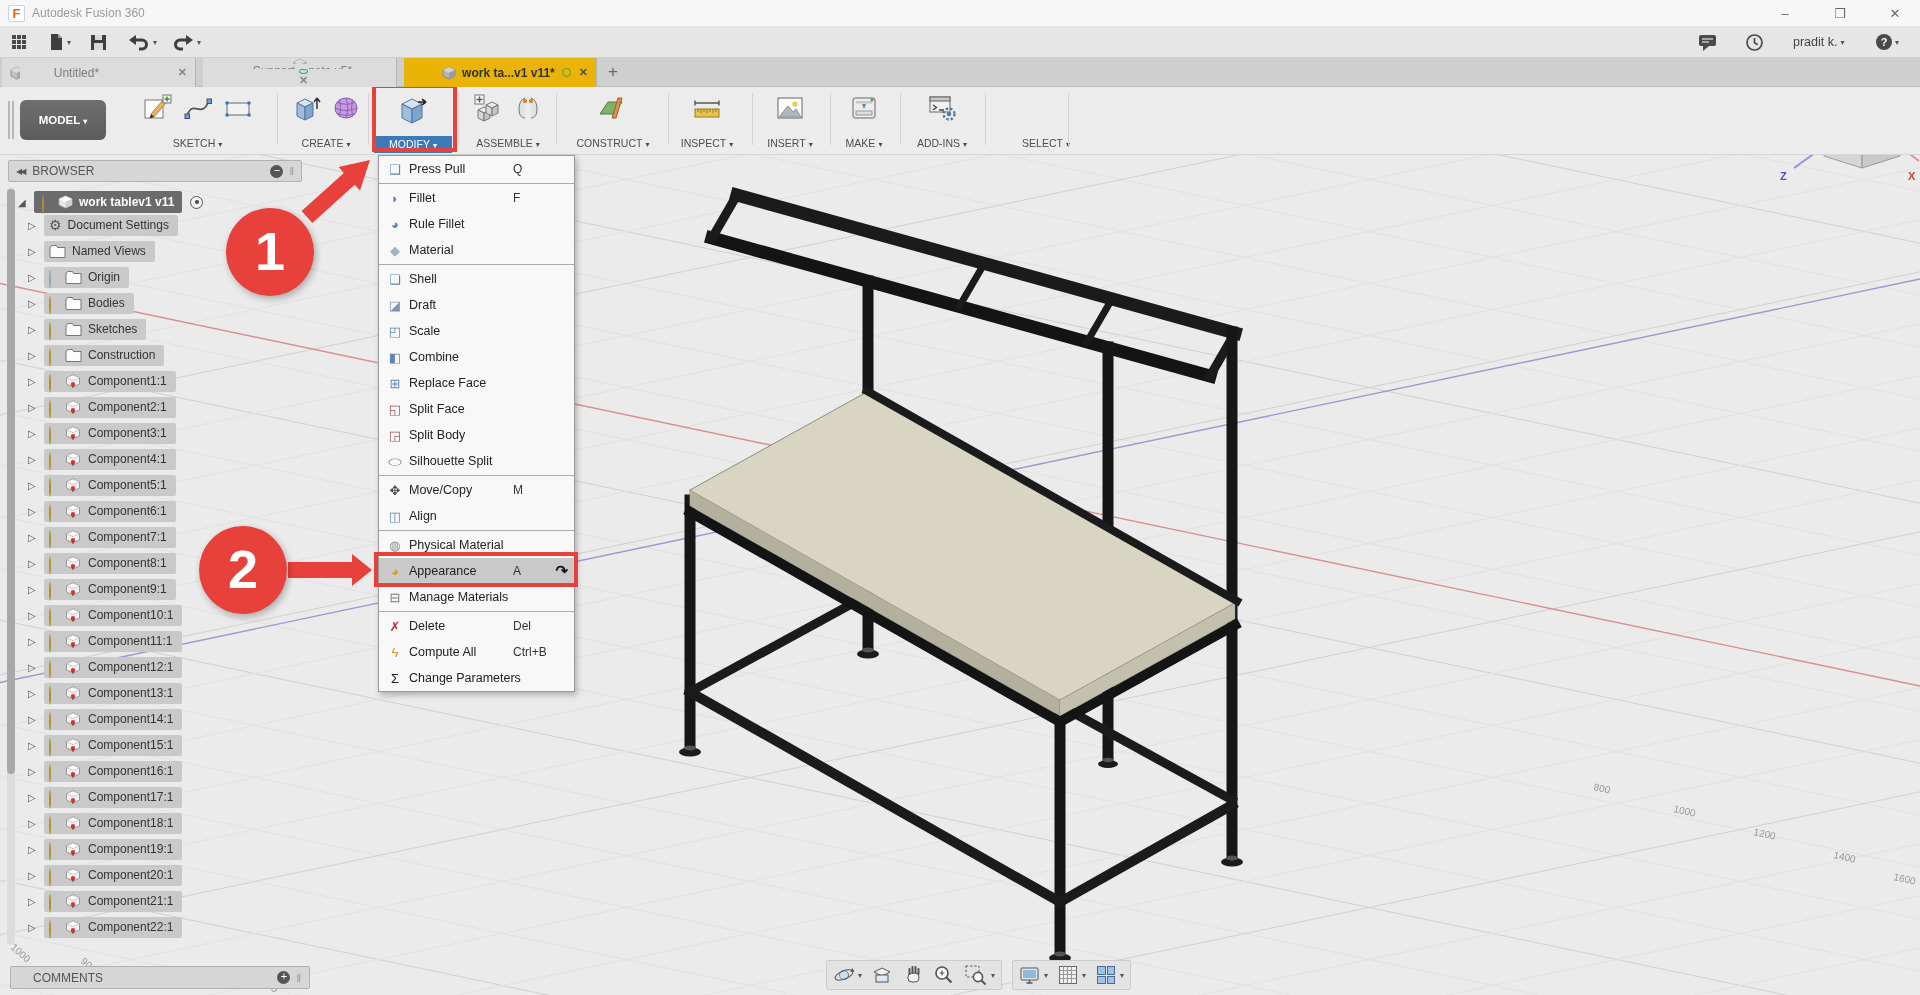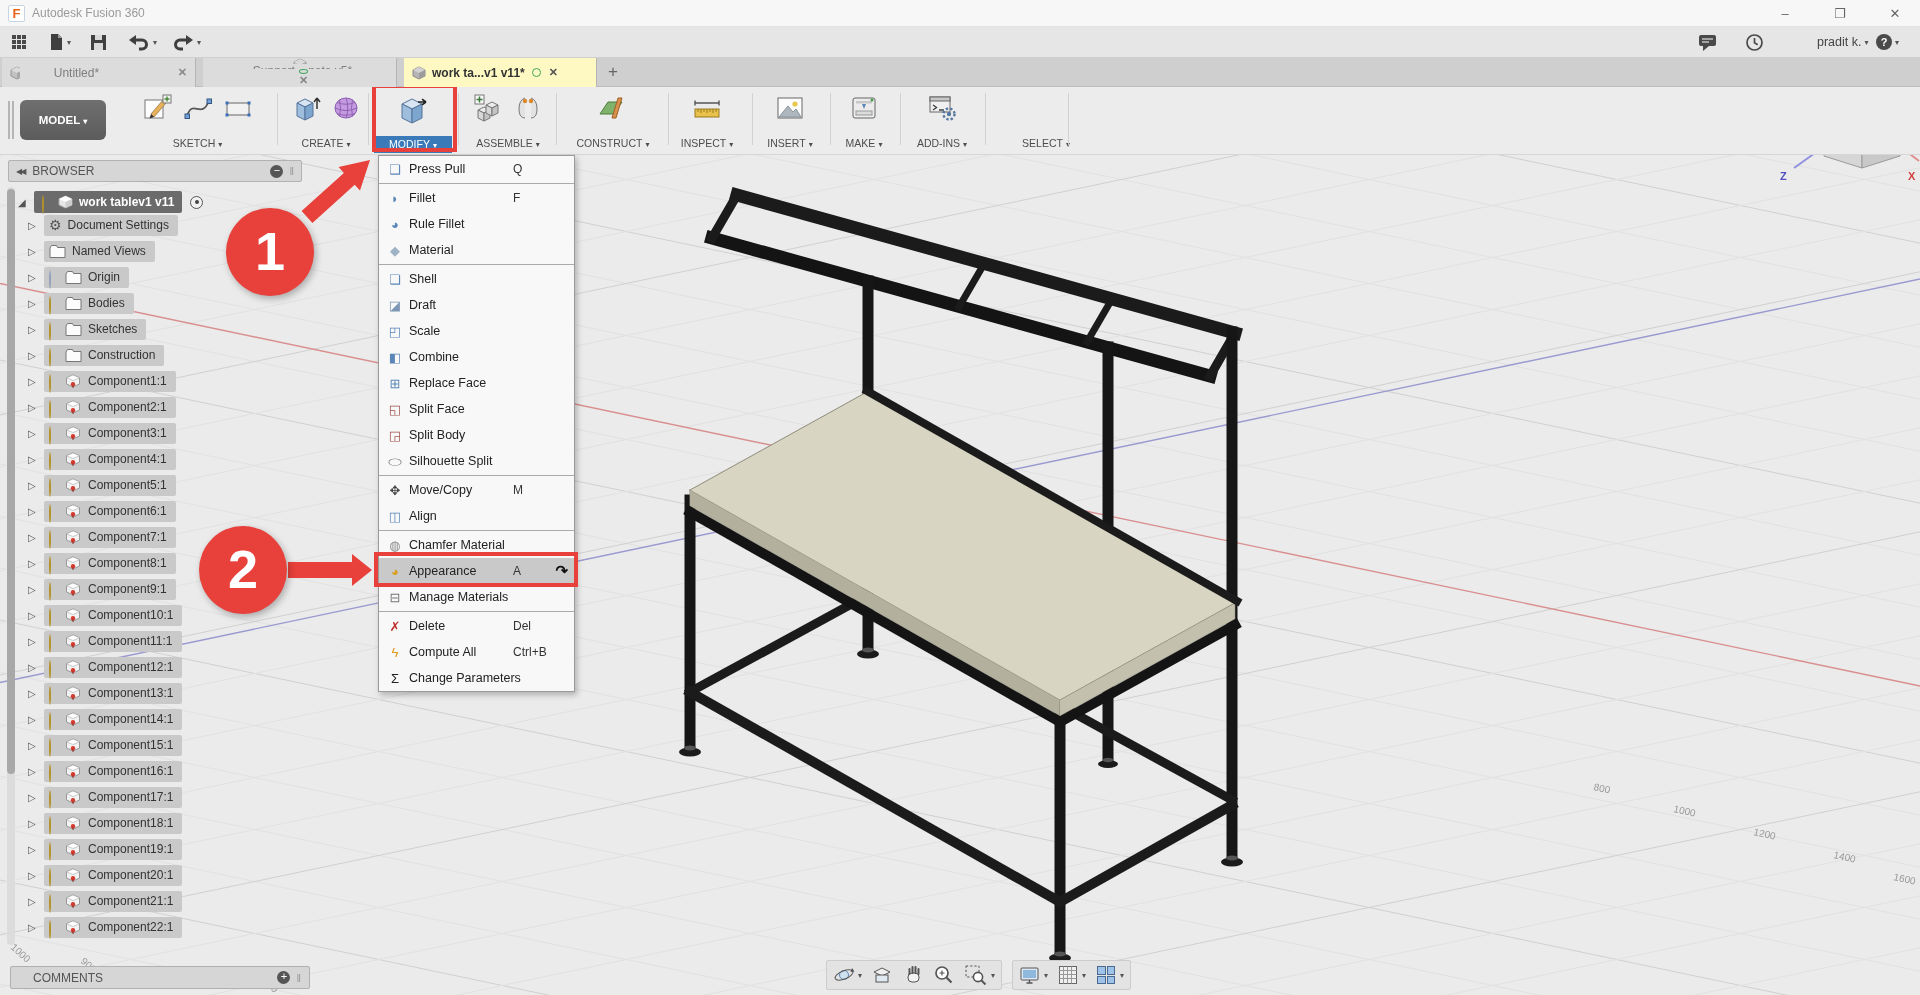--- a/index.html
+++ b/index.html
@@ -8,27 +8,27 @@
   
   #titlebar { position:absolute; left:0; top:0; width:1920px; height:27px; background:#f7f7f7; border-bottom:1px solid #e2e2e2; z-index:70; }
   #app-logo { position:absolute; left:8px; top:5px; width:17px; height:17px; background:#fff; border:1px solid #c9d4e2; border-radius:2px; color:#e8641b; font-weight:bold; font-size:13px; text-align:center; line-height:15px; }
   #app-title { position:absolute; left:32px; top:6px; font-size:12px; color:#9a9a9a; }
   .winbtn { position:absolute; top:4px; width:30px; height:19px; text-align:center; color:#666; font-size:13px; line-height:19px; }
 
   
   #apptoolbar { position:absolute; left:0; top:27px; width:1920px; height:31px; background:#e6e6e6; border-bottom:1px solid #cfcfcf; z-index:70; }
   .qbar-item { position:absolute; top:4px; height:22px; display:flex; align-items:center; }
   .caret { font-size:8px; color:#555; margin-left:3px; }
-  #username { font-size:12.5px; color:#444;margin-left:24px; }
+  #username { font-size:12.5px; color:#444; }
   #help-circle { width:16px; height:16px; border-radius:50%; background:#4a4a4a; color:#fff; font-size:11px; font-weight:bold; text-align:center; line-height:16px; }
 
   
   #tabbar { position:absolute; left:0; top:58px; width:1920px; height:29px; background:#cfcfcf; border-bottom:1px solid #bdbdbd; z-index:70; }
   .tab { position:absolute; top:0; height:29px; background:#dcdcdc; border-right:1px solid #b5b5b5; display:flex; align-items:center; padding:0 8px; }
-  .tab.active { background:#fef9c3; }
+  .tab.active { background:#eab308;justify-content:flex-end; }
   .tab-label { font-size:12px; color:#7d7d7d; margin-left:6px; white-space:nowrap; overflow:hidden; }
   .tab.active .tab-label { color:#333; font-weight:bold; }
   .tab-sync { width:9px; height:9px; border:1.5px solid #3fa65c; border-radius:50%; margin-left:7px; }
   .tab-close { font-size:11px; color:#888; margin-left:8px; font-weight:bold; }
   .tab.active .tab-close { color:#555; }
   #tab-add { position:absolute; top:4px; font-size:17px; color:#666; }
 
   
   #ribbon { position:absolute; left:0; top:87px; width:1920px; height:68px; background:#ececec; border-bottom:1px solid #d6d6d6; z-index:20; }
   #model-grip { position:absolute; left:8px; top:14px; width:6px; height:38px; border-left:2px solid #b5b5b5; border-right:2px solid #b5b5b5; }
@@ -913,21 +913,21 @@
       <span class="mi-label">Move/Copy</span>
       <span class="mi-short">M</span>
     </div>
     <div class="menu-item">
       <span class="mi-icon" style="color: rgb(91, 135, 184);">◫</span>
       <span class="mi-label">Align</span>
     </div>
     <div class="menu-sep"></div>
     <div class="menu-item">
       <span class="mi-icon" style="color: rgb(136, 136, 136);">◍</span>
-      <span class="mi-label">Chamfer Material</span>
+      <span class="mi-label">Physical Material</span>
     </div>
     <div class="menu-item hl">
       <span class="mi-icon" style="color: rgb(216, 160, 32);">◕</span>
       <span class="mi-label">Appearance</span>
       <span class="mi-short">A</span>
       <span class="mi-cursor">↷</span>
     </div>
     <div class="menu-item">
       <span class="mi-icon" style="color: rgb(119, 119, 119);">⊟</span>
       <span class="mi-label">Manage Materials</span>

